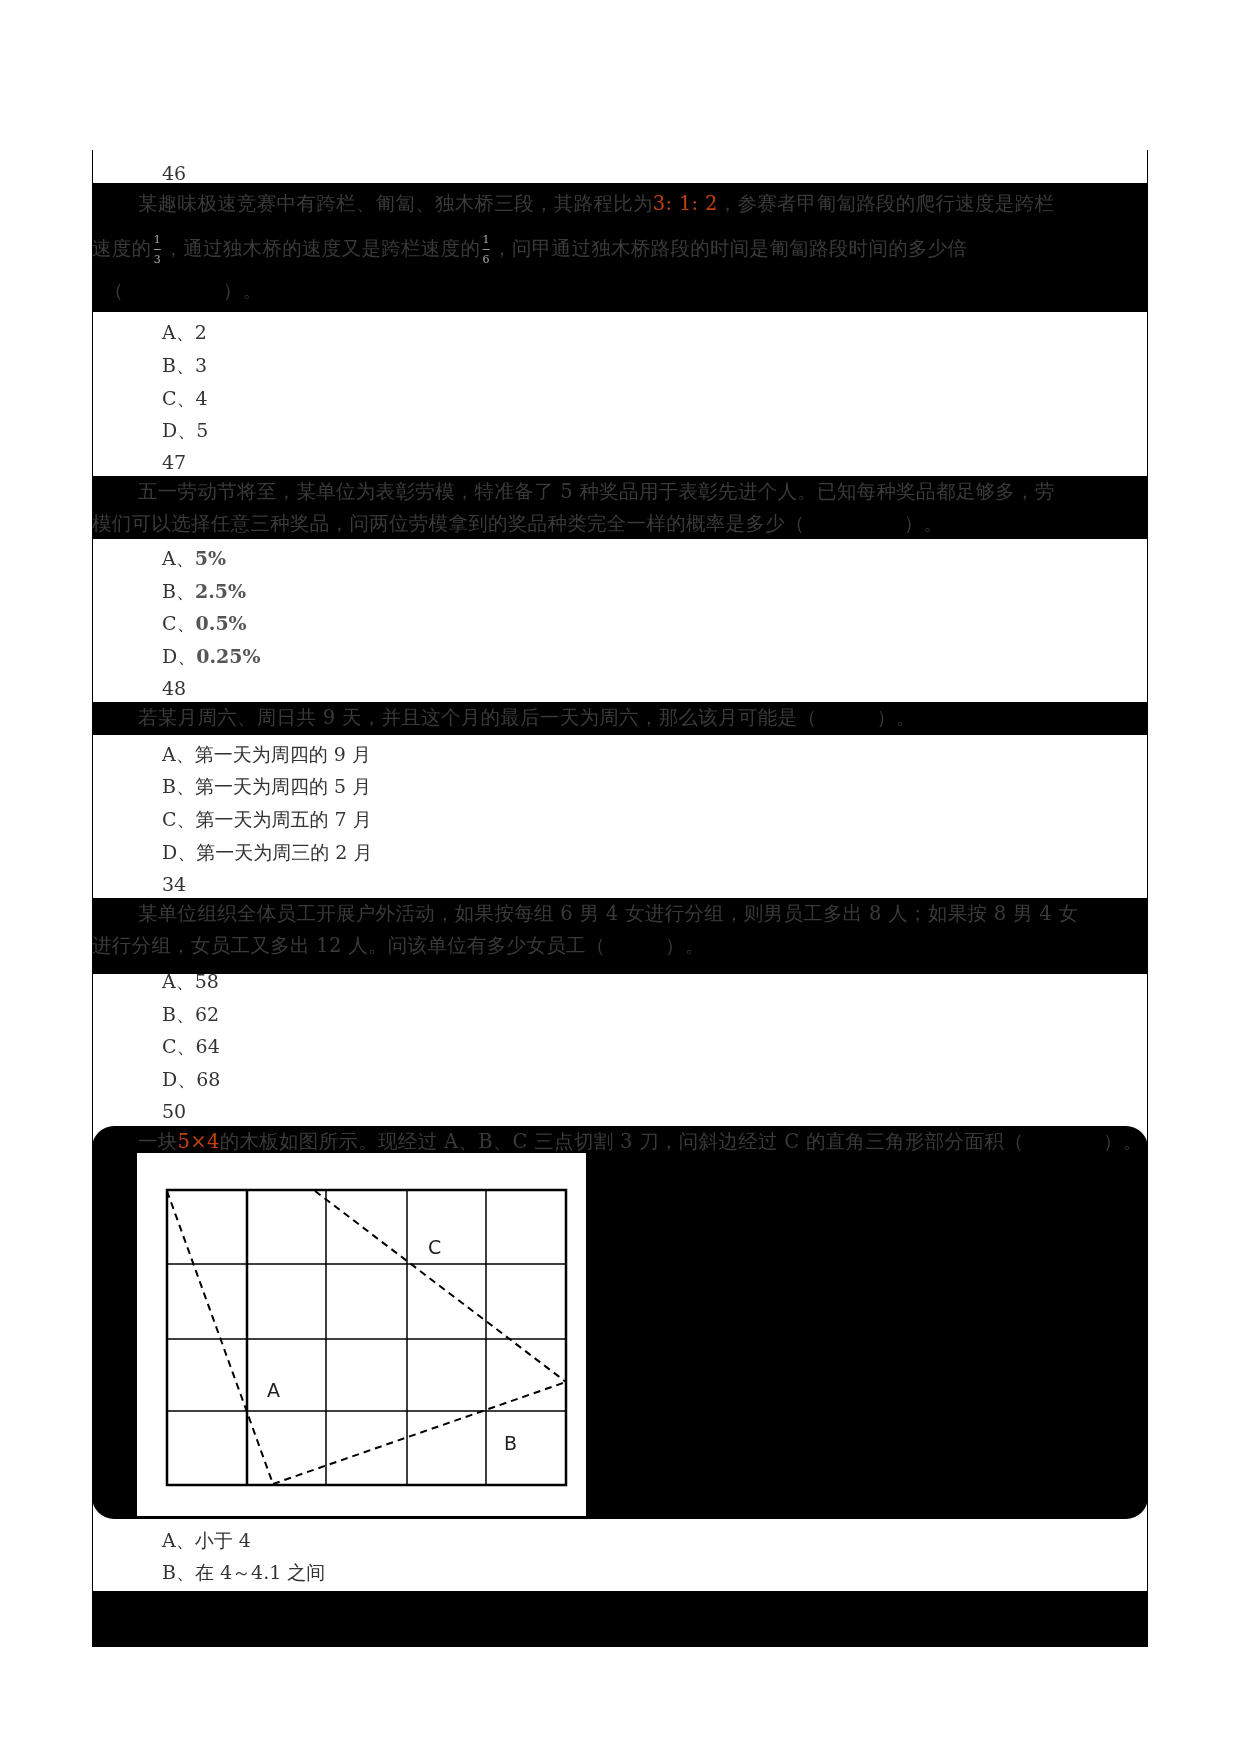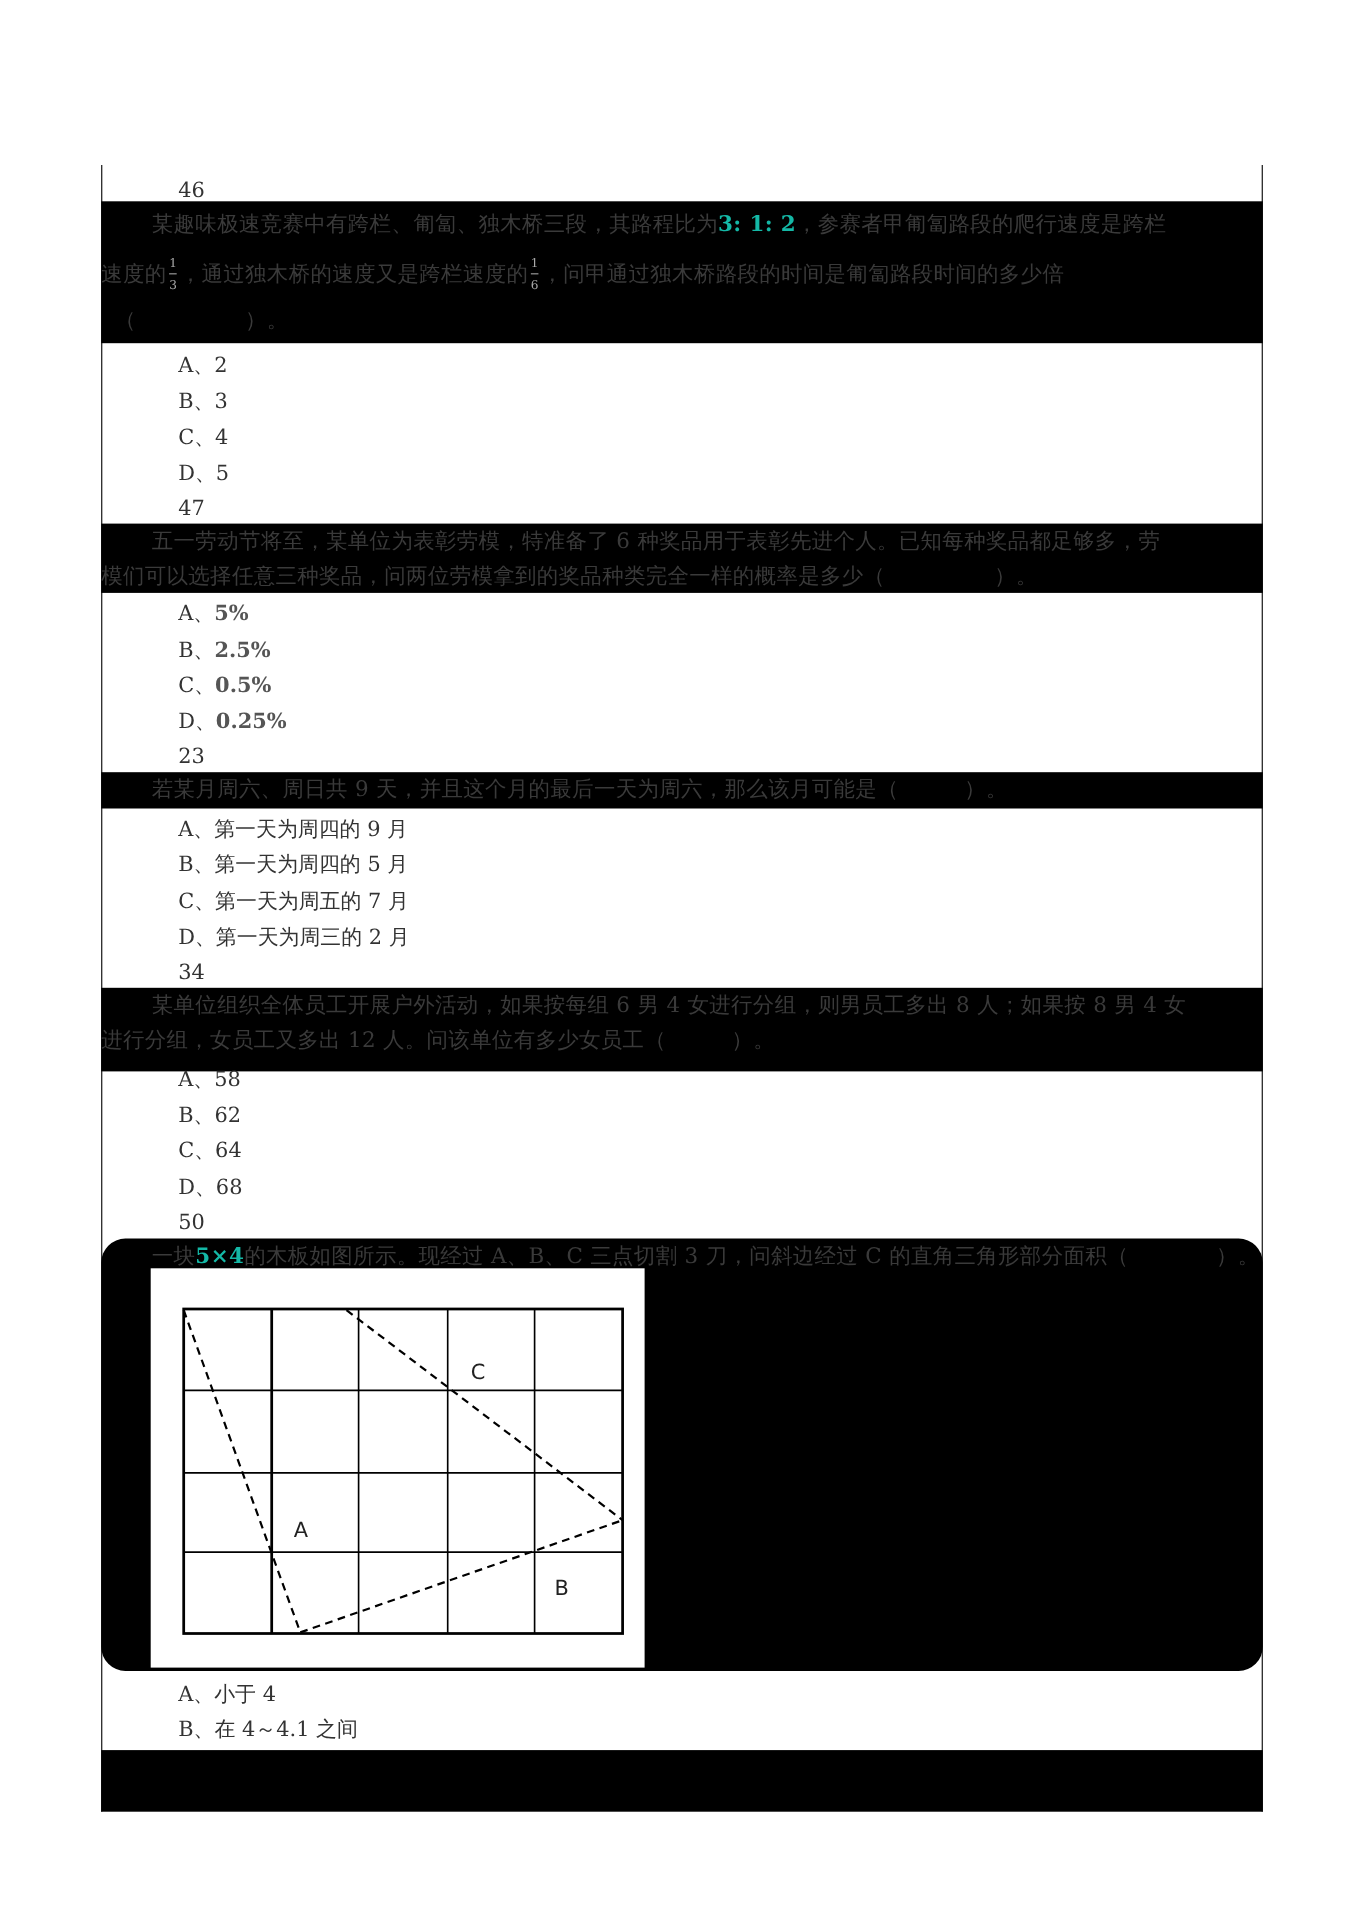--- a/index.html
+++ b/index.html
@@ -9,21 +9,21 @@
            border-left: 1.5px solid #000; border-right: 1.5px solid #000; box-sizing: border-box; }
   .line { position: absolute; left: 92px; width: 1056px; height: 33px; line-height: 33px;
           font-size: 19px; color: #333; white-space: nowrap; box-sizing: border-box; }
   .indent { padding-left: 70px; }
   .band { position: absolute; left: 92px; width: 1056px; background: #000; box-sizing: border-box; }
   .band .t { position: absolute; left: 0; width: 1056px; height: 33px; line-height: 33px;
              font-size: 19.5px; color: #3a3a3a; white-space: nowrap; letter-spacing: 0.3px; }
   .band .t.ind { padding-left: 46px; box-sizing: border-box; }
   .frac { display: inline-block; vertical-align: middle; text-align: center; font-size: 11px;
           line-height: 10px; color: #aaa; width: 12px; }
-  .hl { color: #14b8a6; font-weight: bold; }
+  .hl { color: #c2410c; font-weight: normal; }
   .pct { color: #555; font-weight: bold; }
   .footer-band { position: absolute; left: 92px; top: 1591px; width: 1056px; height: 56px; background: #000; }
   .figure { position: absolute; left: 137px; top: 1153px; width: 449px; height: 363px; background: #fff; }
   .figure svg { position: absolute; left: 0; top: 0; }
 </style>
 </head>
 <body>
 
 <div class="frame"></div>
 
@@ -37,28 +37,28 @@
   </div>
   <div class="t" style="top:91px;padding-left:12px;">（　　　　　）。</div>
 </div>
 <div class="line indent" style="top:316px;">A、2</div>
 <div class="line indent" style="top:349px;">B、3</div>
 <div class="line indent" style="top:382px;">C、4</div>
 <div class="line indent" style="top:414px;">D、5</div>
 <div class="line indent" style="top:446px;">47</div>
 
 <div class="band" style="top:476px;height:63px;">
-  <div class="t ind" style="top:-1px;">五一劳动节将至，某单位为表彰劳模，特准备了 6 种奖品用于表彰先进个人。已知每种奖品都足够多，劳</div>
+  <div class="t ind" style="top:-1px;">五一劳动节将至，某单位为表彰劳模，特准备了 5 种奖品用于表彰先进个人。已知每种奖品都足够多，劳</div>
   <div class="t" style="top:31px;">模们可以选择任意三种奖品，问两位劳模拿到的奖品种类完全一样的概率是多少（　　　　　）。</div>
 </div>
 <div class="line indent" style="top:542px;"><span>A、</span><span class="pct">5%</span></div>
 <div class="line indent" style="top:575px;"><span>B、</span><span class="pct">2.5%</span></div>
 <div class="line indent" style="top:607px;"><span>C、</span><span class="pct">0.5%</span></div>
 <div class="line indent" style="top:640px;"><span>D、</span><span class="pct">0.25%</span></div>
-<div class="line indent" style="top:672px;">23</div>
+<div class="line indent" style="top:672px;">48</div>
 
 <div class="band" style="top:702px;height:33px;padding-left:36px;">
   <div class="t ind" style="top:-1px;">若某月周六、周日共 9 天，并且这个月的最后一天为周六，那么该月可能是（　　　）。</div>
 </div>
 <div class="line indent" style="top:738px;">A、第一天为周四的 9 月</div>
 <div class="line indent" style="top:770px;">B、第一天为周四的 5 月</div>
 <div class="line indent" style="top:803px;">C、第一天为周五的 7 月</div>
 <div class="line indent" style="top:836px;">D、第一天为周三的 2 月</div>
 <div class="line indent" style="top:868px;">34</div>
 

